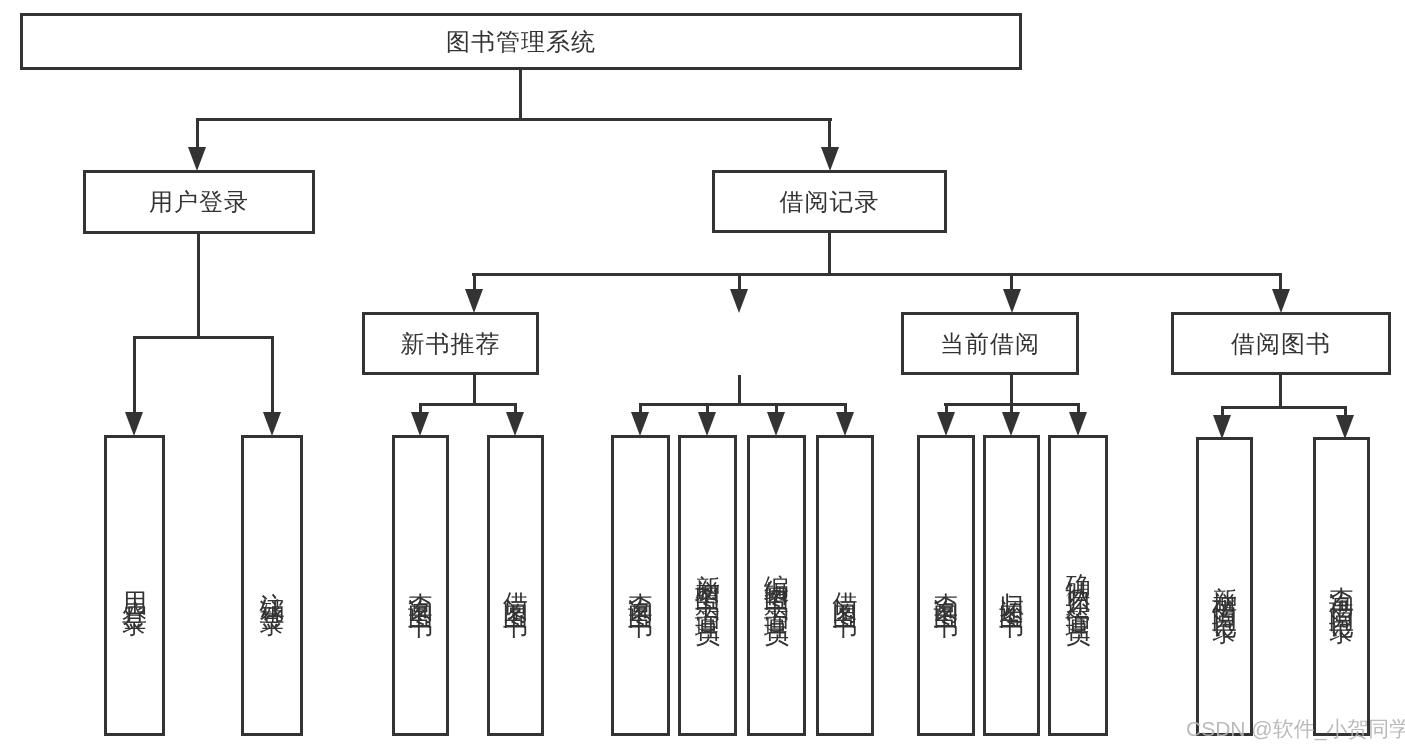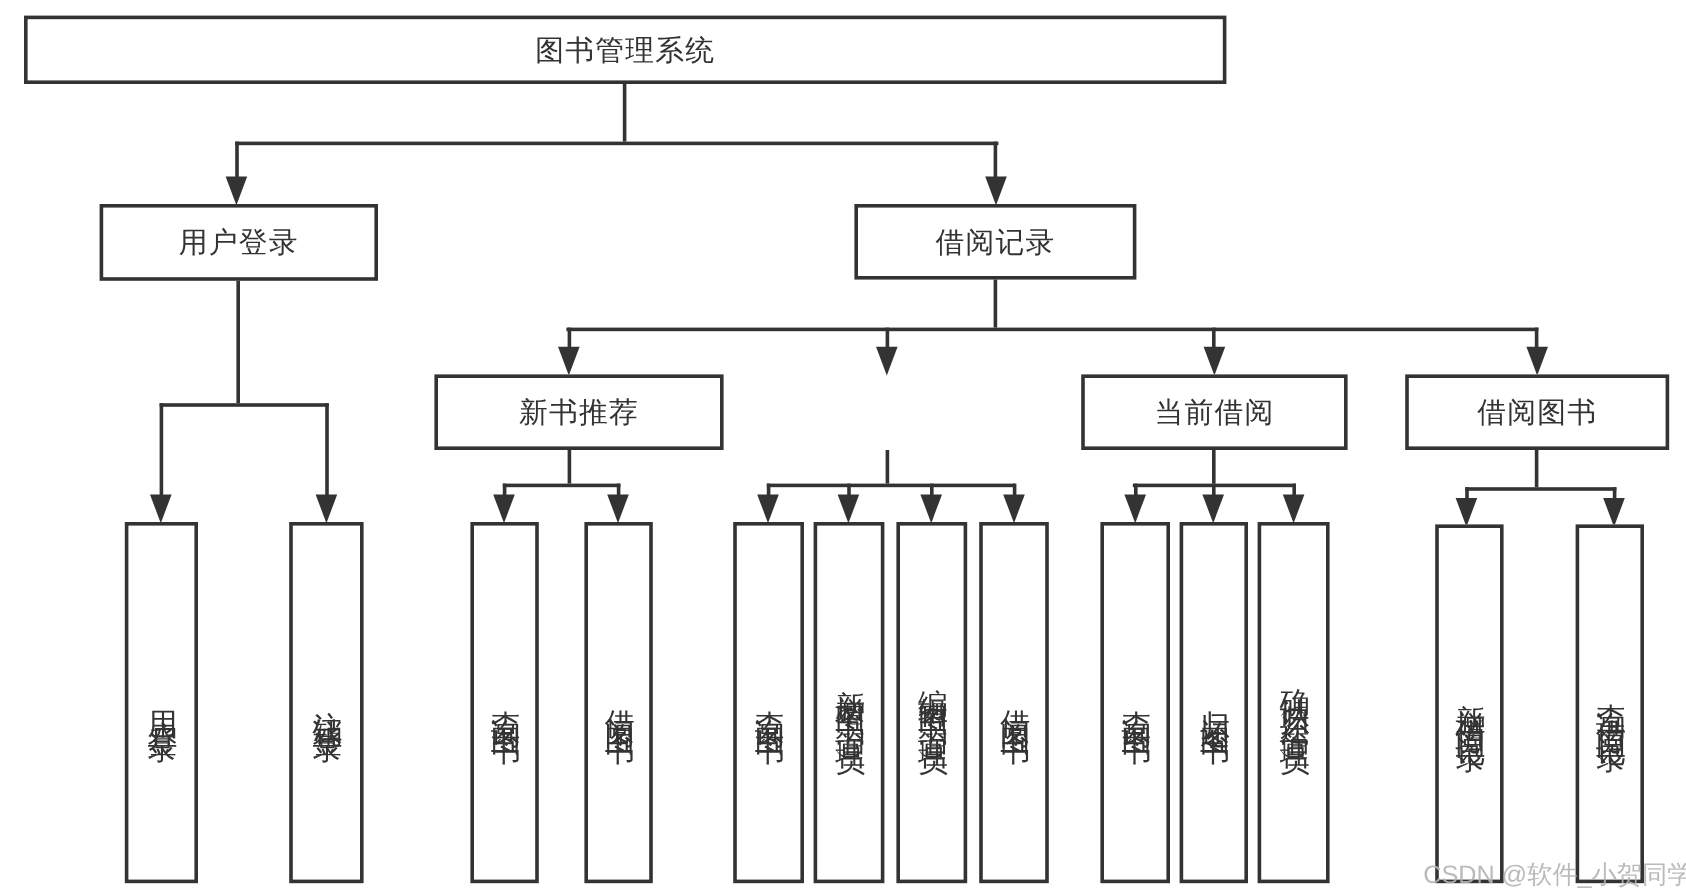--- a/index.html
+++ b/index.html
@@ -85,24 +85,24 @@
   <div class="hline" style="left:472px;top:273px;width:810px"></div>
   <div class="vline" style="left:473px;top:273px;height:17px"></div>
   <div class="arrow" style="left:465px;top:289px"></div>
   <div class="vline" style="left:738px;top:273px;height:17px"></div>
   <div class="arrow" style="left:730px;top:289px"></div>
   <div class="vline" style="left:1010px;top:273px;height:17px"></div>
   <div class="arrow" style="left:1003px;top:289px"></div>
   <div class="vline" style="left:1279px;top:273px;height:17px"></div>
   <div class="arrow" style="left:1272px;top:289px"></div>
 
-  <div class="box" style="left:362px;top:312px;width:241px;height:63px">
+  <div class="box" style="left:362px;top:312px;width:177px;height:63px">
     <span class="lbl">新书推荐</span>
   </div>
-  <div class="box" style="left:901px;top:312px;width:222px;height:63px">
+  <div class="box" style="left:901px;top:312px;width:178px;height:63px">
     <span class="lbl">当前借阅</span>
   </div>
   <div class="box" style="left:1171px;top:312px;width:220px;height:63px">
     <span class="lbl">借阅图书</span>
   </div>
 
   <div class="vline" style="left:473px;top:375px;height:28px"></div>
   <div class="hline" style="left:419px;top:403px;width:98px"></div>
   <div class="vline" style="left:419px;top:403px;height:10px"></div>
   <div class="arrow" style="left:411px;top:412px"></div>

